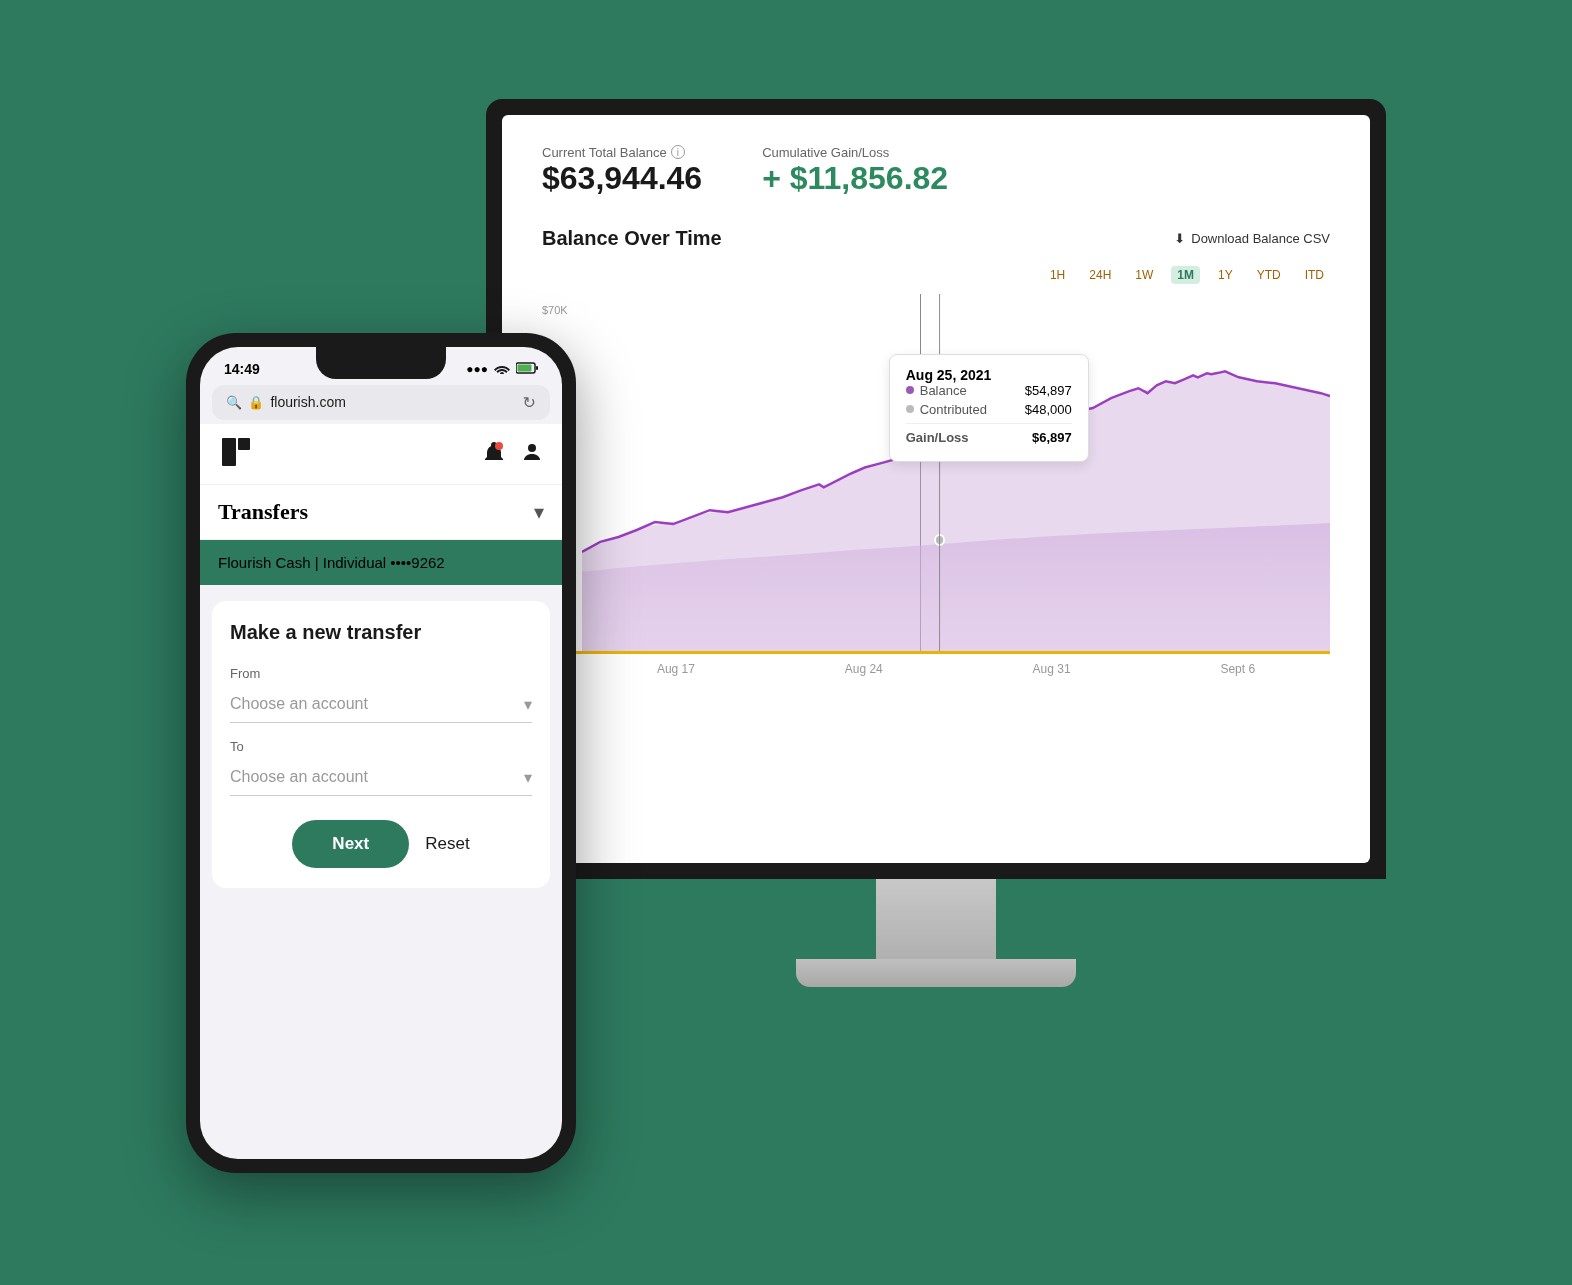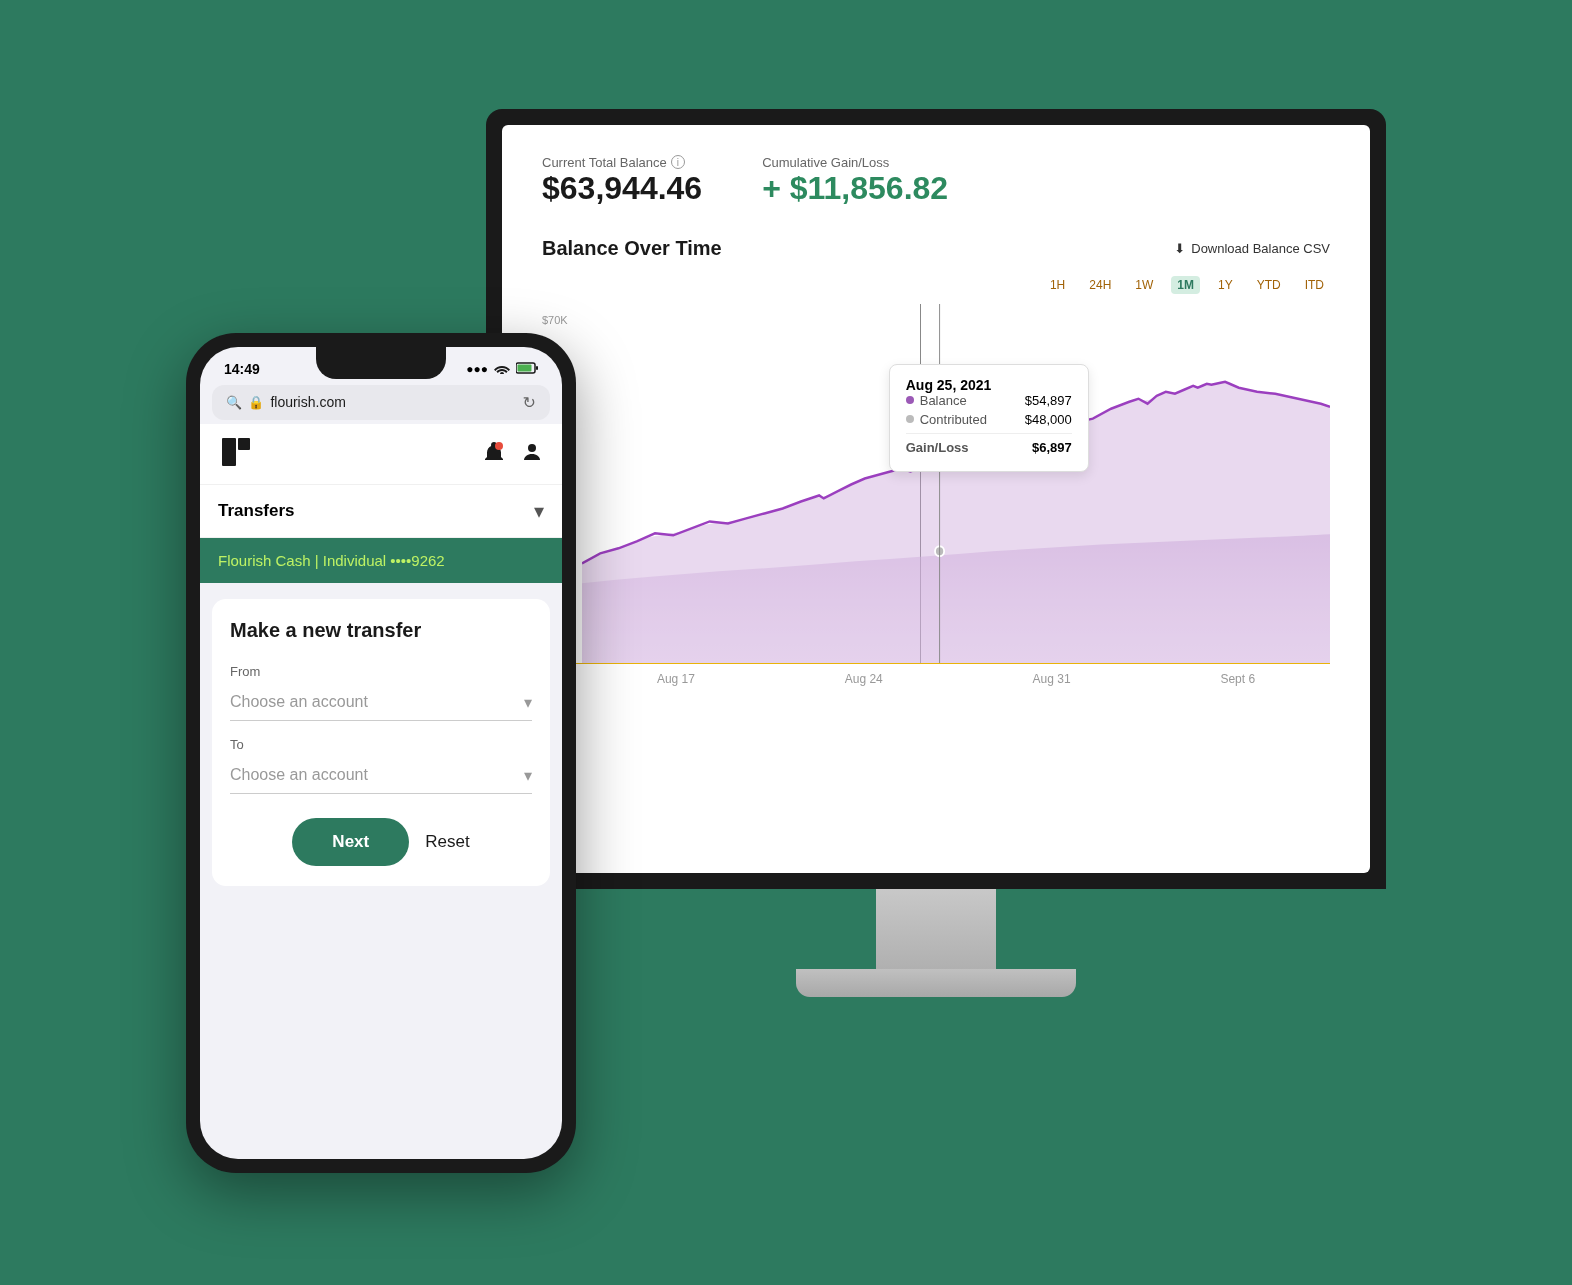--- a/index.html
+++ b/index.html
@@ -18,21 +18,21 @@
     .scene {
       position: relative;
       width: 1200px;
       height: 1100px;
     }
 
     
     .monitor {
       position: absolute;
       right: 0;
-      top: 16px;
+      top: 6px;
       width: 900px;
       height: 900px;
     }
 
     .monitor-screen-wrap {
       background: #1a1a1a;
       border-radius: 16px 16px 0 0;
       padding: 16px;
       width: 900px;
       height: 780px;
@@ -133,21 +133,21 @@
     .time-filter.active {
       background: #d4ede1;
       color: #2d7a5f;
       border-radius: 4px;
       font-weight: 600;
     }
 
     .chart-container {
       position: relative;
       height: 360px;
-      border-bottom: 1px solid #eab308;
+      border-bottom: 3px solid #eab308;
     }
 
     .chart-y-label {
       position: absolute;
       left: 0;
       font-size: 11px;
       color: #999;
     }
 
     .chart-svg {
@@ -313,29 +313,30 @@
     .transfers-row {
       background: white;
       padding: 14px 18px;
       display: flex;
       align-items: center;
       justify-content: space-between;
       border-top: 1px solid #f0f0f0;
       border-bottom: 1px solid #f0f0f0;
     }
     .transfers-label {
-      font-size: 17px;
+      font-size: 22px;
       font-weight: 700;
+      font-family: Liberation Serif, serif;
     }
 
     
     .account-tab {
       background: #2d7a5f;
       padding: 14px 18px;
-      color: #bef264;
+      color: #000000;
       font-size: 15px;
       font-weight: 500;
     }
 
     
     .transfer-form {
       background: white;
       margin: 16px 12px;
       border-radius: 14px;
       padding: 20px 18px;

